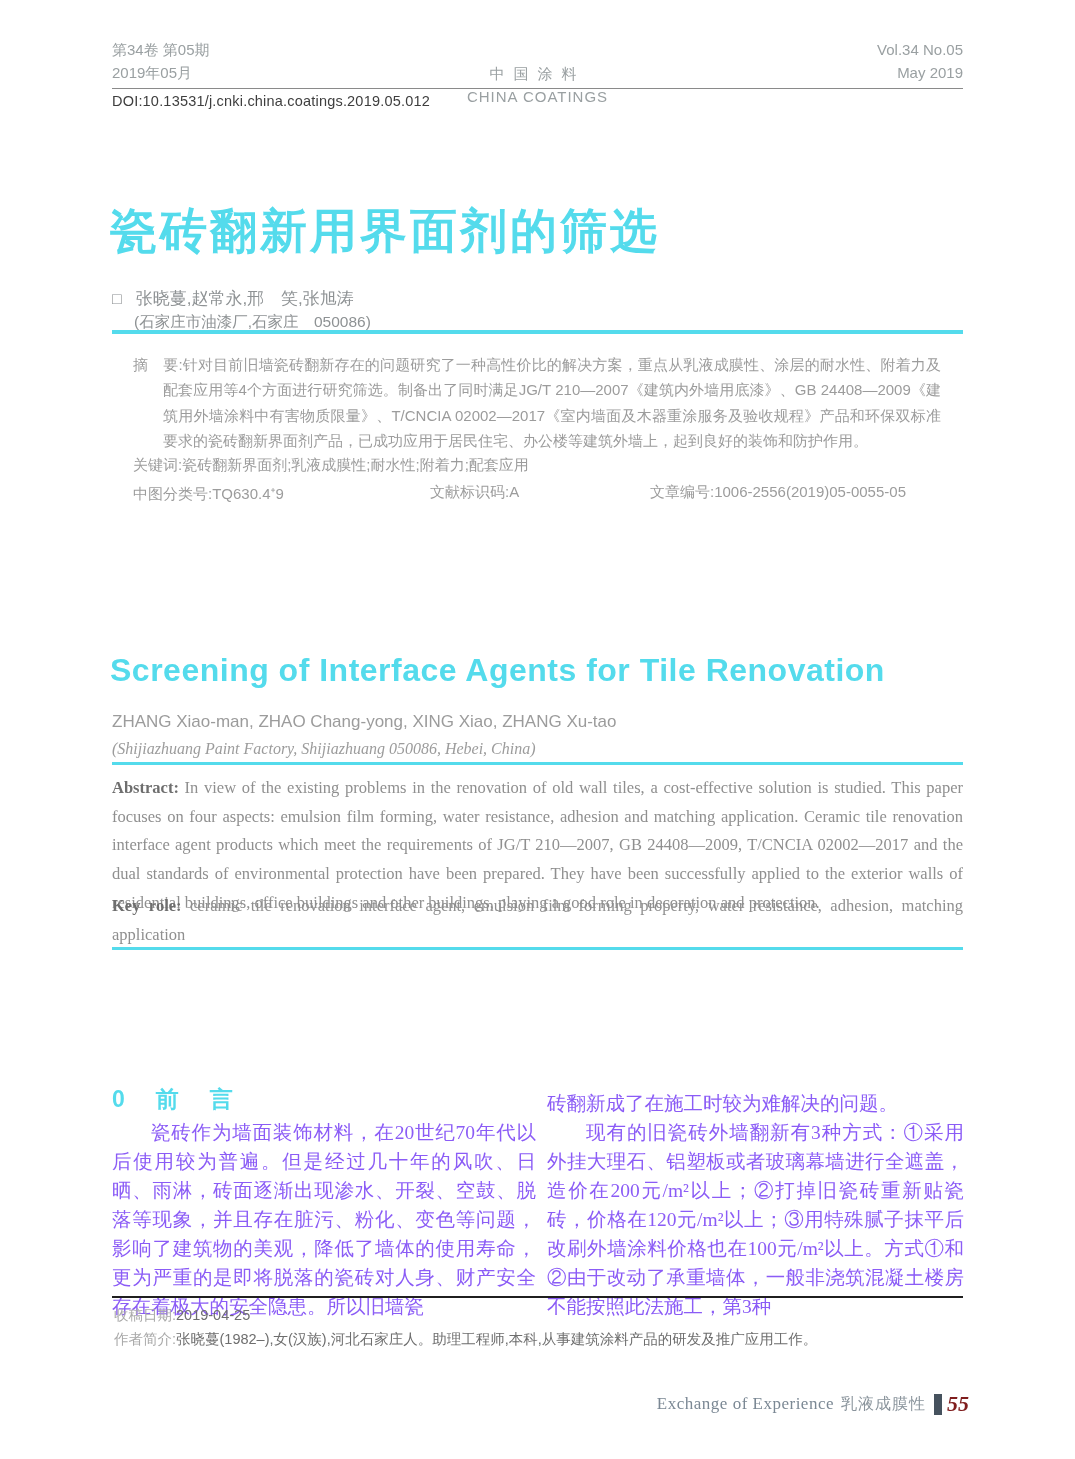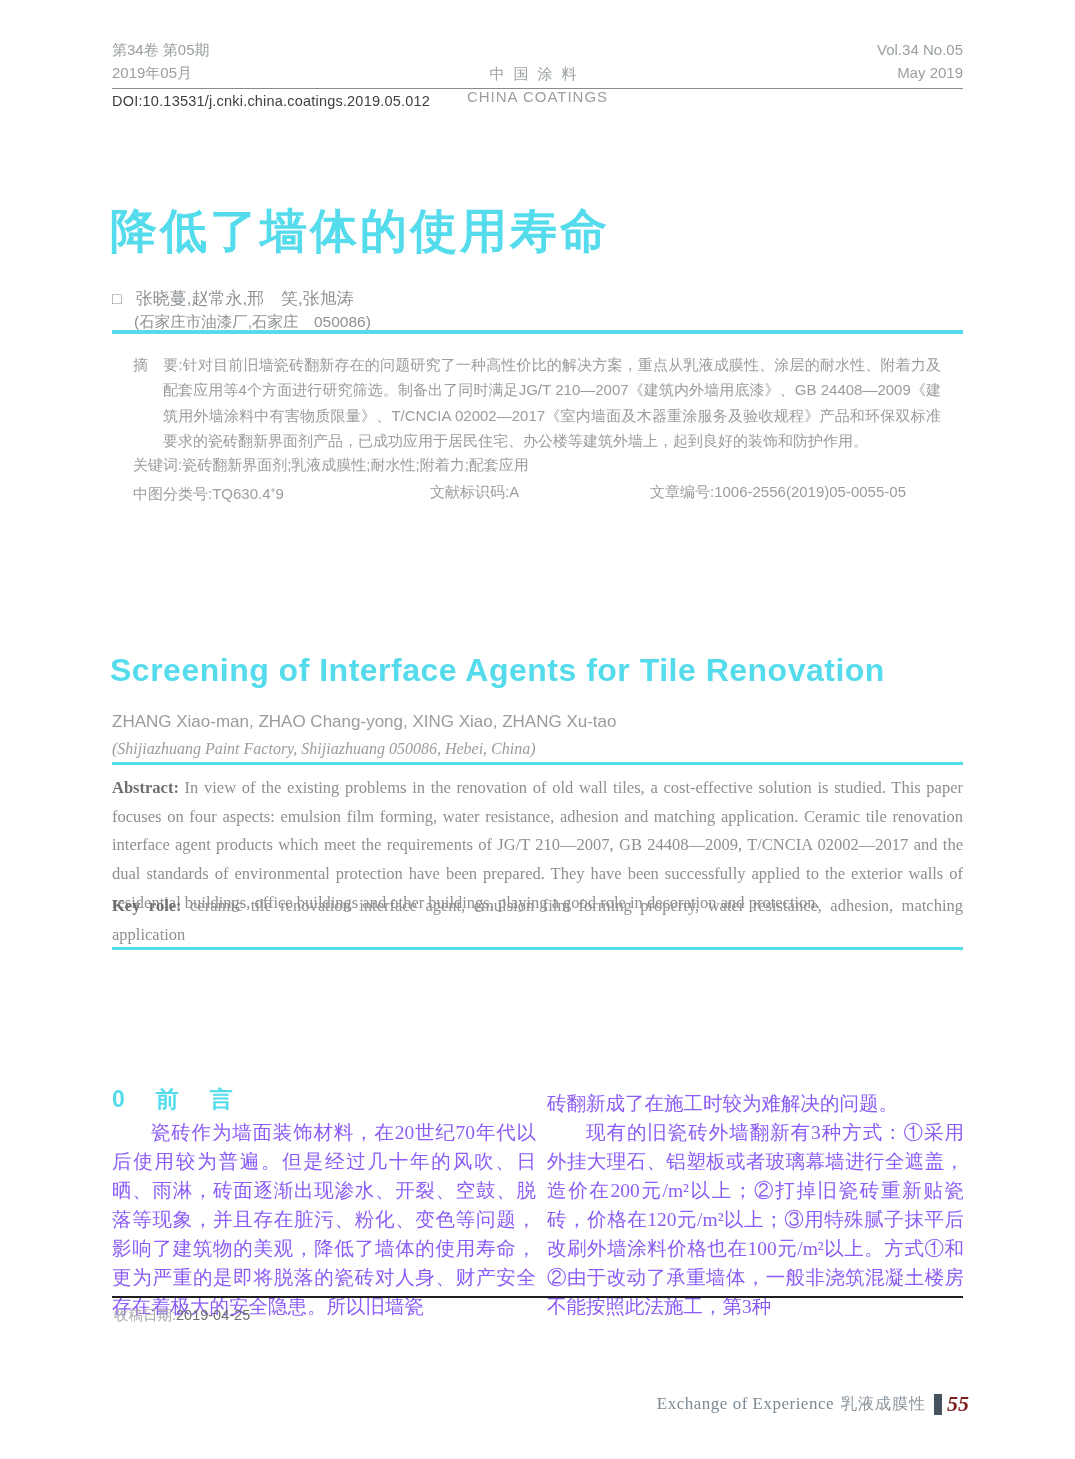--- a/index.html
+++ b/index.html
@@ -102,21 +102,21 @@
       <div class="en-journal">CHINA COATINGS</div>
     </div>
     <div class="hcol hright">
       <div>Vol.34 No.05</div>
       <div>May 2019</div>
     </div>
   </div>
   <div class="abs header-rule"></div>
   <div class="abs doi">DOI:10.13531/j.cnki.china.coatings.2019.05.012</div>
 
-  <h1 class="abs title-cn">降低了墙体的使用寿命</h1>
+  <h1 class="abs title-cn">瓷砖翻新用界面剂的筛选</h1>
   <div class="abs authors-cn">
     <span class="marker">□</span><span>张晓蔓,赵常永,邢　笑,张旭涛</span>
   </div>
   <div class="abs affil-cn">(石家庄市油漆厂,石家庄　050086)</div>
   <div class="abs rule-cyan rule1"></div>
 
   <p class="abs abstract-cn">
     <span>摘　要:</span><span>针对目前旧墙瓷砖翻新存在的问题研究了一种高性价比的解决方案，重点从乳液成膜性、涂层的耐水性、附着力及配套应用等4个方面进行研究筛选。制备出了同时满足JG/T 210—2007《建筑内外墙用底漆》、GB 24408—2009《建筑用外墙涂料中有害物质限量》、T/CNCIA 02002—2017《室内墙面及木器重涂服务及验收规程》产品和环保双标准要求的瓷砖翻新界面剂产品，已成功应用于居民住宅、办公楼等建筑外墙上，起到良好的装饰和防护作用。</span>
   </p>
   <p class="abs keywords-cn">
@@ -147,20 +147,23 @@
   </div>
   <div class="abs body-col col-right">
     <p class="noindent">砖翻新成了在施工时较为难解决的问题。</p>
     <p class="indent">现有的旧瓷砖外墙翻新有3种方式：①采用外挂大理石、铝塑板或者玻璃幕墙进行全遮盖，造价在200元/m²以上；②打掉旧瓷砖重新贴瓷砖，价格在120元/m²以上；③用特殊腻子抹平后改刷外墙涂料价格也在100元/m²以上。方式①和②由于改动了承重墙体，一般非浇筑混凝土楼房不能按照此法施工，第3种</p>
   </div>
 
   <div class="abs foot-rule"></div>
   <div class="abs footnote fn1">
     <span class="flabel">收稿日期:</span><span class="fvalue">2019-04-25</span>
   </div>
+  <div class="abs footnote fn2">
+    <span class="flabel">作者简介:</span><span class="fvalue">张晓蔓(1982–),女(汉族),河北石家庄人。助理工程师,本科,从事建筑涂料产品的研发及推广应用工作。</span>
+  </div>
 
   <div class="abs pfooter">
     <span class="sec-en">Exchange of Experience</span>
     <span class="sec-cn">乳液成膜性</span>
     <span class="bar"></span>
     <span class="pnum">55</span>
   </div>
 
 </div>
 

